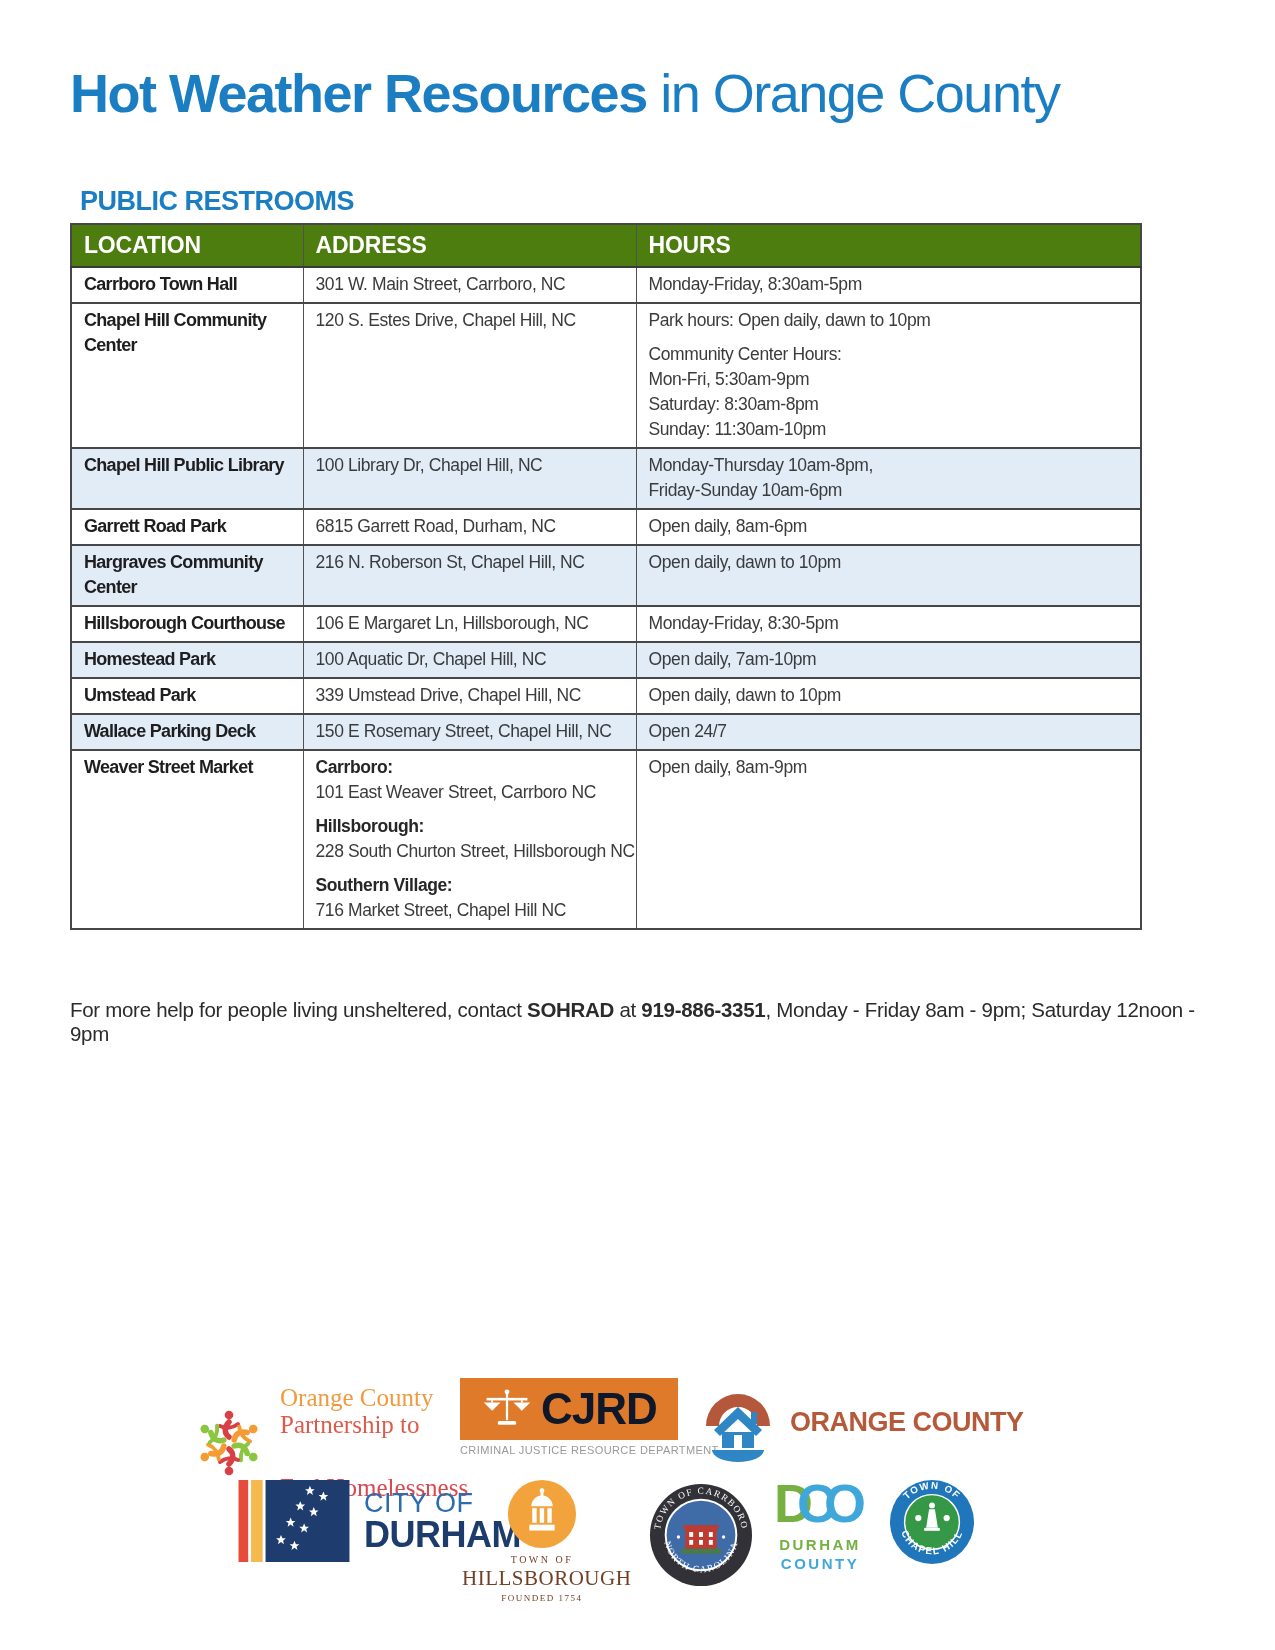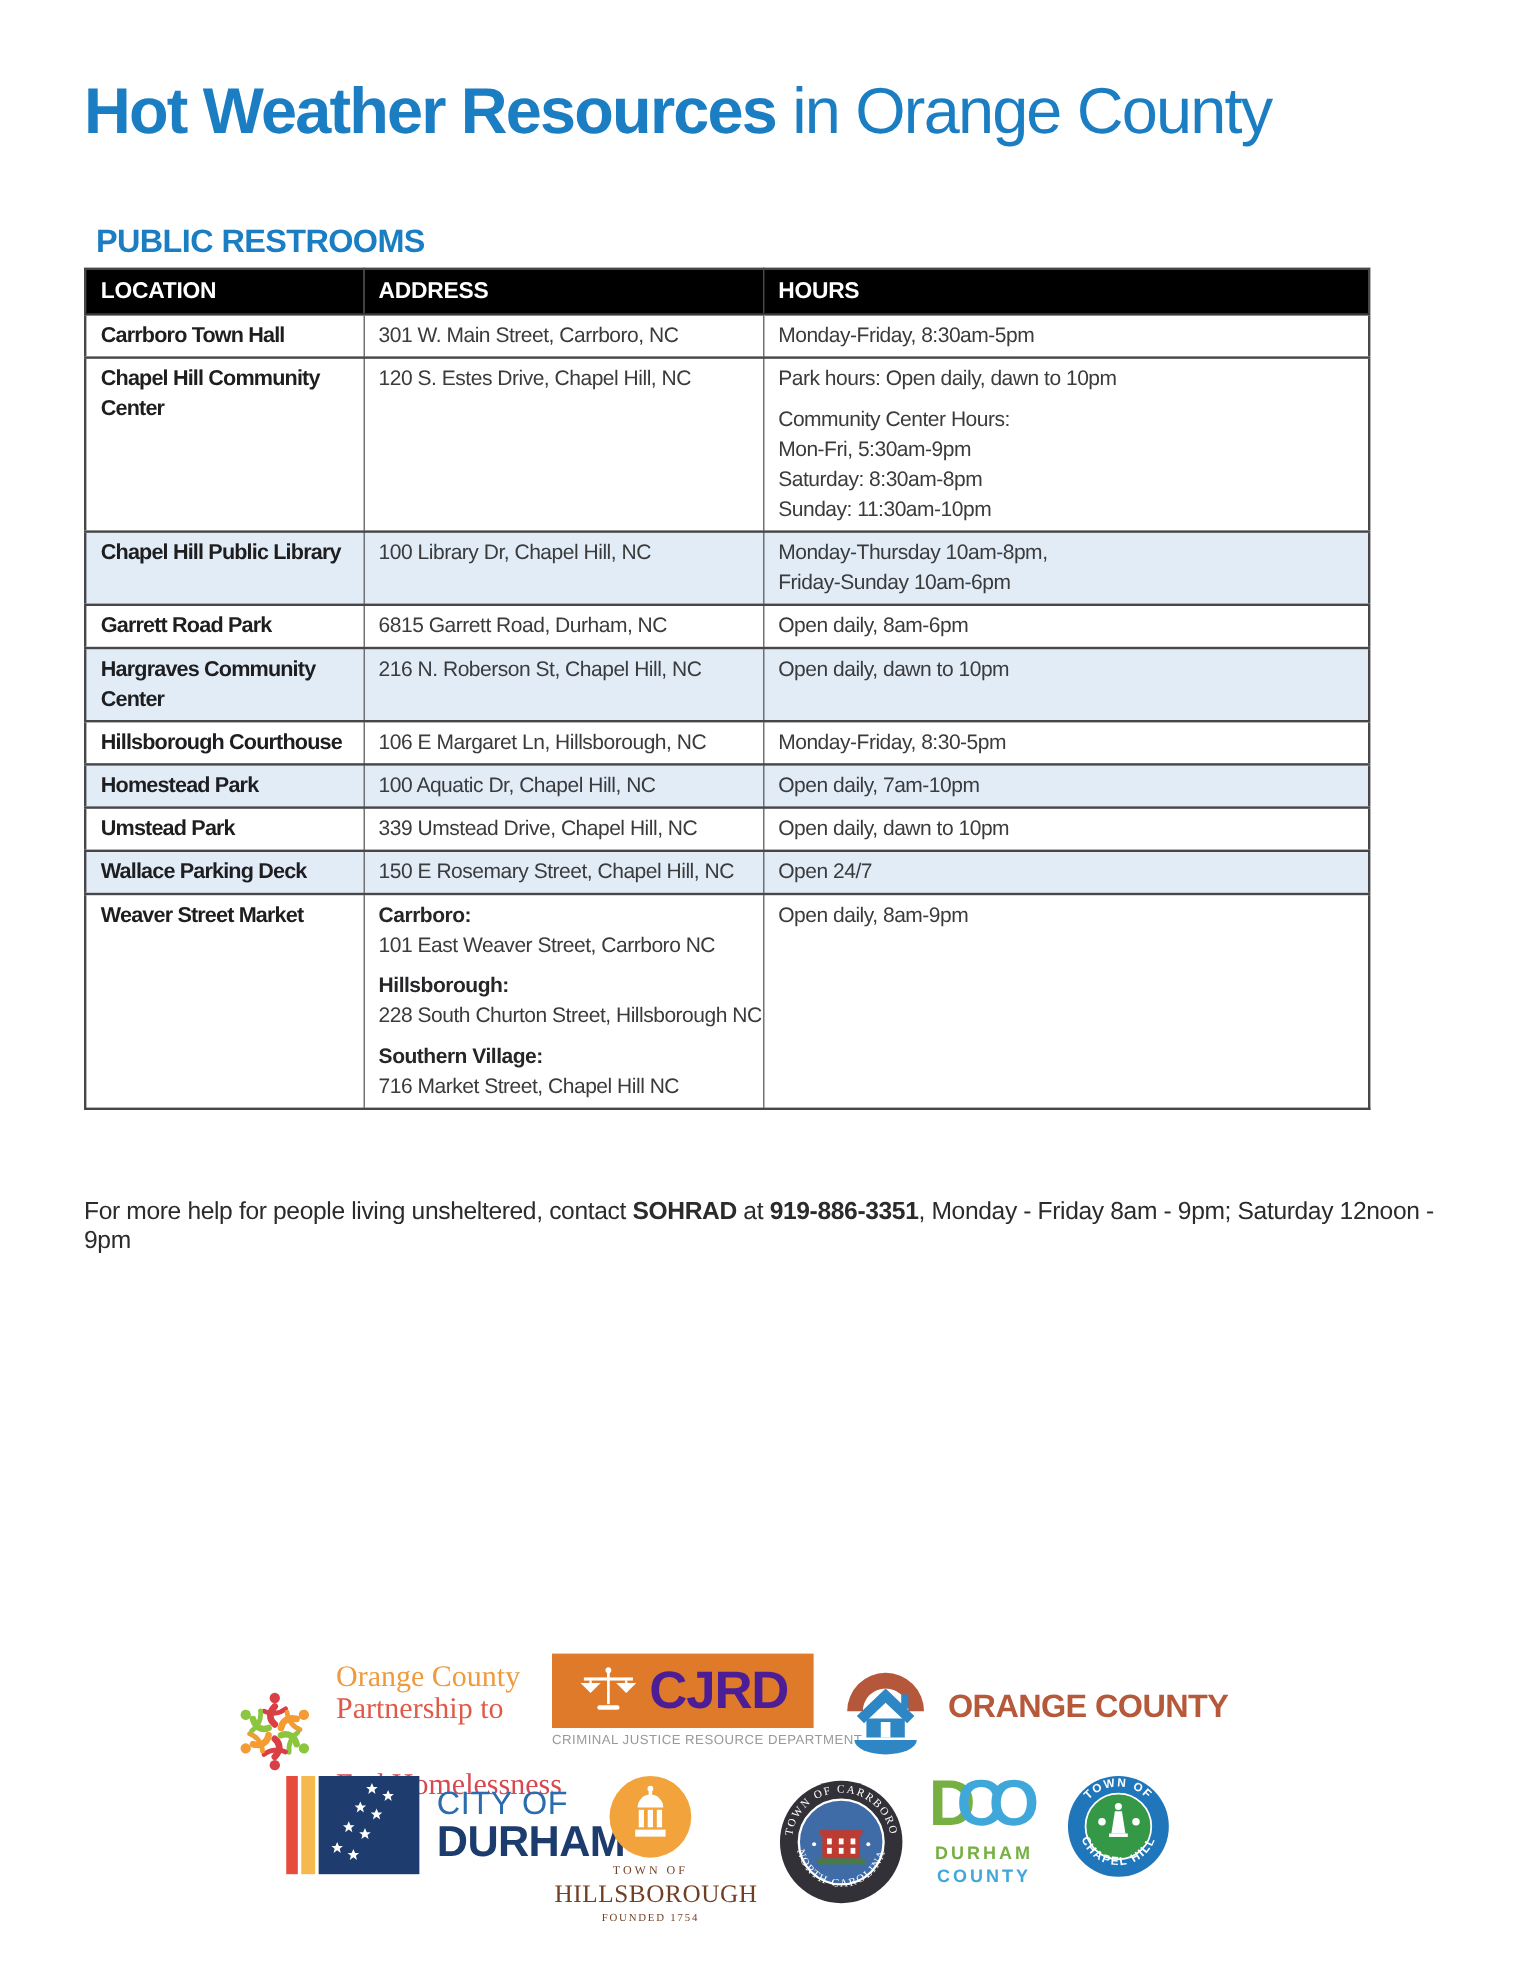--- a/index.html
+++ b/index.html
@@ -15,21 +15,21 @@
   
   #section-label{position:absolute;left:80px;top:186px;font-size:27px;font-weight:700;
                  letter-spacing:-0.5px;color:#1b7ec2;}
 
   
   #table-wrap{position:absolute;left:70px;top:223px;width:1070px;}
   table{border-collapse:collapse;width:100%;table-layout:fixed;}
   table,td,th{border:1px solid #515154;}
   table{border:2px solid #47474a;}
   tr{border-top:2px solid #47474a;}
-  th{background:#000000;color:#ffffff;text-align:left;font-size:19px;font-weight:700;
+  th{background:#4d7c0f;color:#ffffff;text-align:left;font-size:23px;font-weight:700;
      letter-spacing:-0.2px;padding:7px 10px 7px 12px;border-bottom:2px solid #3a3a3c;}
   td{vertical-align:top;padding:4px 8px 5px 12px;line-height:25px;}
   tr.alt{background:#e2ecf7;}
   td.loc{font-weight:700;color:#1e1e20;font-size:18px;letter-spacing:-0.7px;}
   td.loc div{white-space:nowrap;}
   td.address,td.hours{color:#3a3b3d;font-size:17.5px;letter-spacing:-0.4px;}
   .seg{white-space:nowrap;}
   .seg.b{font-weight:700;color:#262628;}
   .seg.gap{margin-top:9px;}
 
@@ -41,21 +41,21 @@
   
   .logo{position:absolute;}
   #lg-partnership{left:188px;top:1384px;display:flex;align-items:center;gap:10px;}
   #lg-partnership .p-text{font-family:"Liberation Serif",serif;font-size:25px;line-height:27px;}
   #lg-partnership .p1{color:#f09a3e;}
   #lg-partnership .p2{color:#e05a4a;}
   #lg-partnership .p3{color:#d8484f;margin-top:36px;}
 
   #lg-cjrd{left:460px;top:1378px;width:218px;text-align:center;}
   .cjrd-box{height:62px;background:#df7a2b;display:flex;align-items:center;justify-content:center;gap:8px;}
-  .cjrd-acronym{color:#4c1d95;font-weight:700;font-size:44px;letter-spacing:-1px;line-height:1;}
+  .cjrd-acronym{color:#0f172a;font-weight:700;font-size:44px;letter-spacing:-1px;line-height:1;}
   .cjrd-caption{margin-top:4px;font-size:11px;color:#97999c;letter-spacing:0.4px;white-space:nowrap;}
 
   #lg-housing{left:696px;top:1380px;display:flex;align-items:center;gap:10px;}
   #lg-housing .h-text div{white-space:nowrap;}
   .h-line1{font-size:27px;font-weight:700;letter-spacing:-0.5px;color:#b5593a;line-height:29px;}
   .h-line2{font-size:29px;font-weight:700;letter-spacing:-0.5px;color:#2f87c4;line-height:31px;}
 
   #lg-durham{left:238px;top:1480px;display:flex;align-items:center;gap:14px;}
   .d-city{font-size:27px;color:#2a6cae;letter-spacing:0.5px;line-height:28px;}
   .d-name{font-size:36px;font-weight:700;color:#1d3c6e;letter-spacing:-0.5px;line-height:36px;}

